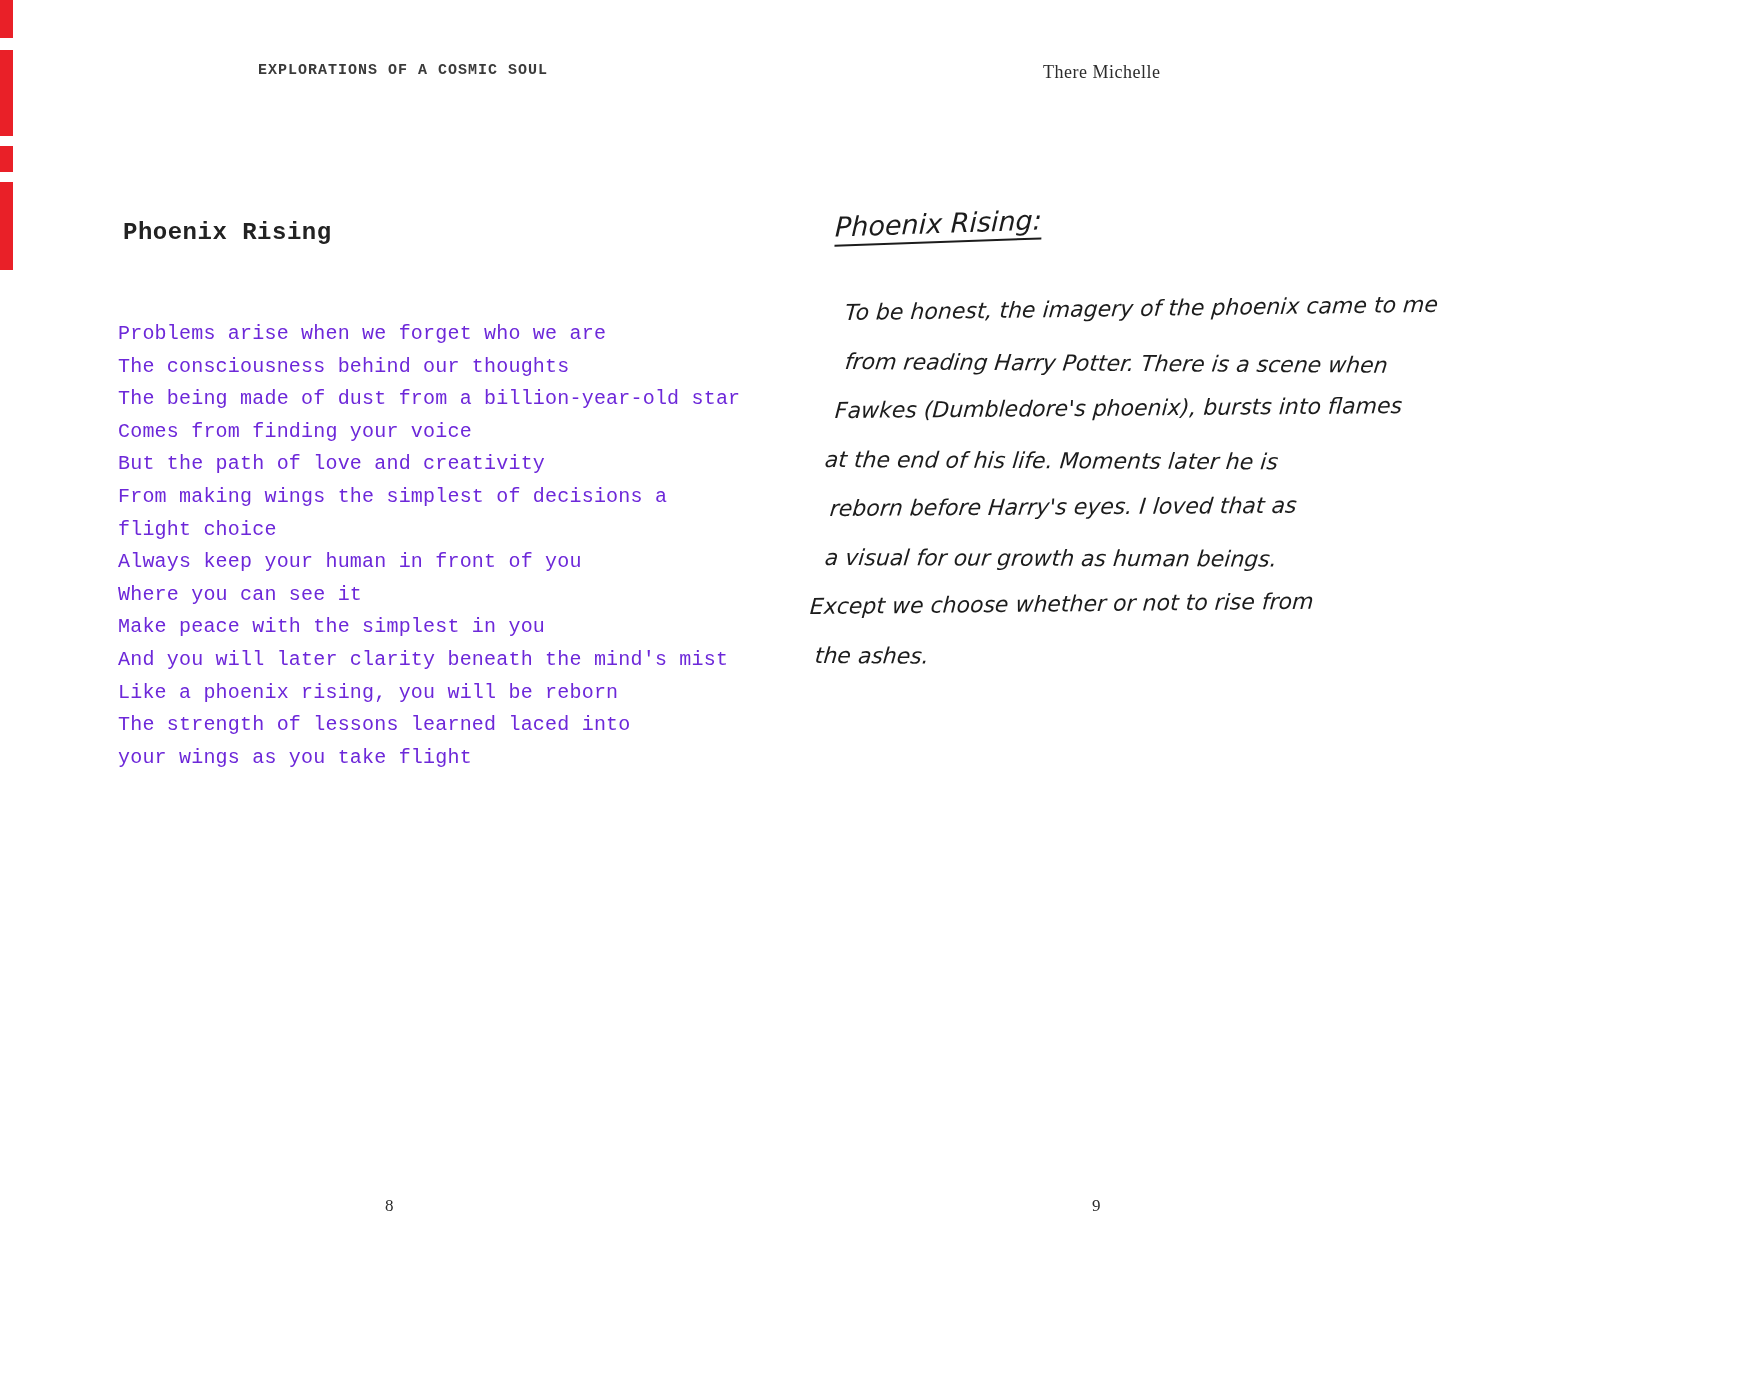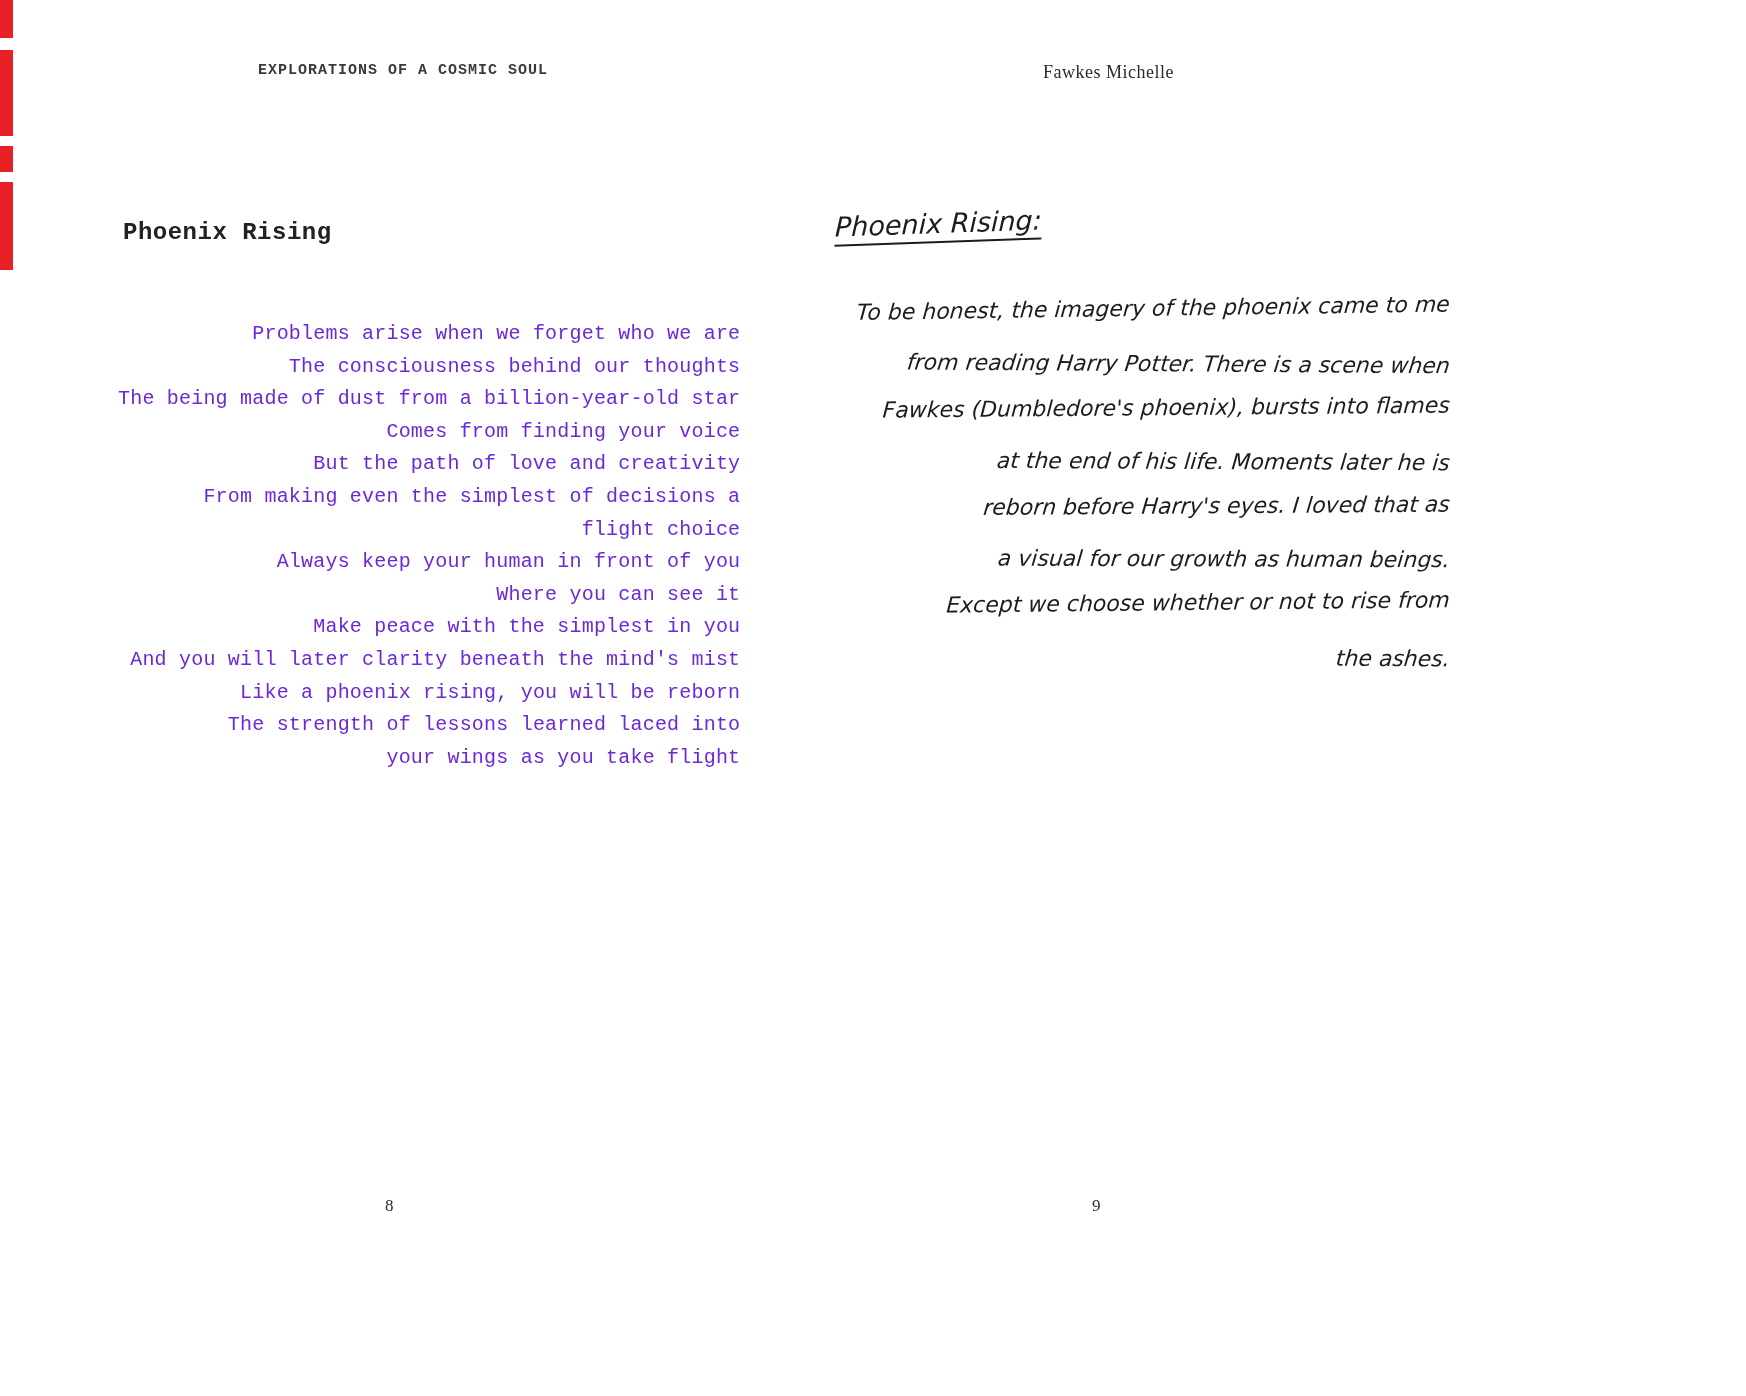--- a/index.html
+++ b/index.html
@@ -10,21 +10,20 @@
     height: 1396px;
     overflow: hidden;
     font-family: "Liberation Serif", serif;
     color: #1f1f1f;
   }
   .spread {
     position: relative;
     width: 1746px;
     height: 1396px;
     background: #ffffff;
-    text-align: right;
   }
   
   .edge-mark {
     position: absolute;
     left: 0;
     width: 13px;
     background: #e92028;
   }
   .edge-mark.m1 { top: 0;   height: 38px; }
   .edge-mark.m2 { top: 50px;  height: 86px; }
@@ -136,36 +135,36 @@
     <div class="running-head left-head mono">EXPLORATIONS OF A COSMIC SOUL</div>
 
     <h1 class="poem-title mono">Phoenix Rising</h1>
 
     <div class="poem mono">
         <div class="poem-line">Problems arise when we forget who we are</div>
         <div class="poem-line">The consciousness behind our thoughts</div>
         <div class="poem-line">The being made of dust from a billion-year-old star</div>
         <div class="poem-line">Comes from finding your voice</div>
         <div class="poem-line">But the path of love and creativity</div>
-        <div class="poem-line">From making even the simplest of decisions a</div>
+        <div class="poem-line">From making wings the simplest of decisions a</div>
         <div class="poem-line">flight choice</div>
         <div class="poem-line">Always keep your human in front of you</div>
         <div class="poem-line">Where you can see it</div>
         <div class="poem-line">Make peace with the simplest in you</div>
         <div class="poem-line">And you will later clarity beneath the mind's mist</div>
         <div class="poem-line">Like a phoenix rising, you will be reborn</div>
         <div class="poem-line">The strength of lessons learned laced into</div>
         <div class="poem-line">your wings as you take flight</div>
       </div>
 
     <div class="page-number pn-left serif">8</div>
   </div>
 
   <div>
-    <div class="running-head right-head serif">Fawkes Michelle</div>
+    <div class="running-head right-head serif">There Michelle</div>
 
     <div class="hw hw-title">Phoenix Rising:</div>
 
     <div class="hw hw-body">
         <div class="hw-line">To be honest, the imagery of the phoenix came to me</div>
         <div class="hw-line">from reading Harry Potter. There is a scene when</div>
         <div class="hw-line">Fawkes (Dumbledore's phoenix), bursts into flames</div>
         <div class="hw-line">at the end of his life. Moments later he is</div>
         <div class="hw-line">reborn before Harry's eyes. I loved that as</div>
         <div class="hw-line">a visual for our growth as human beings.</div>

